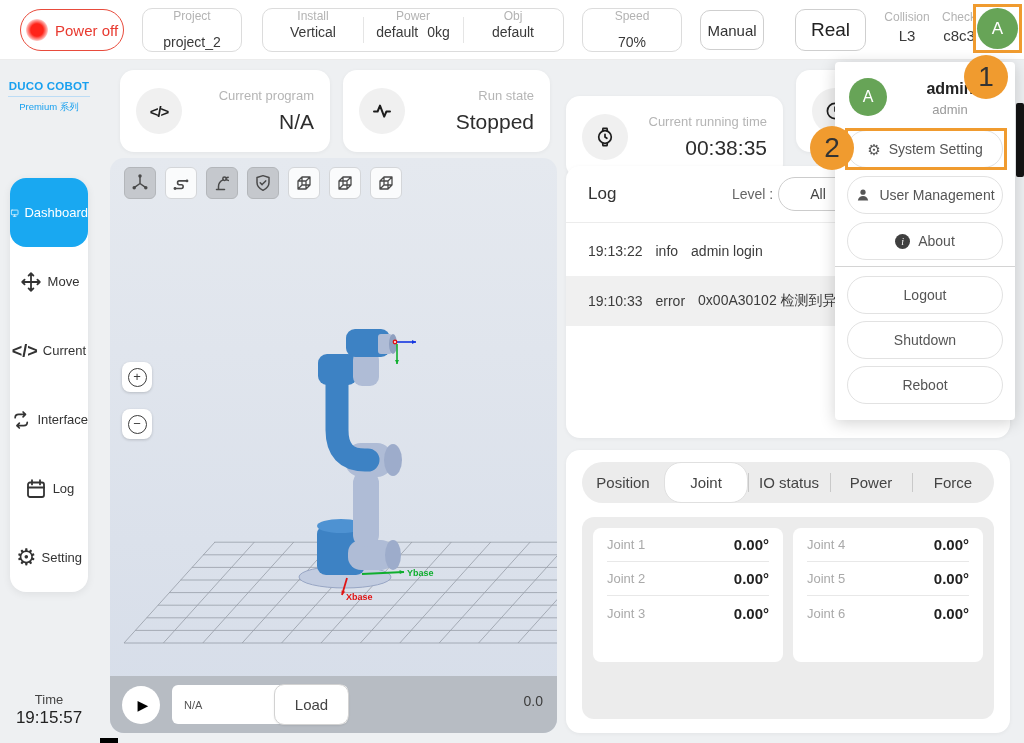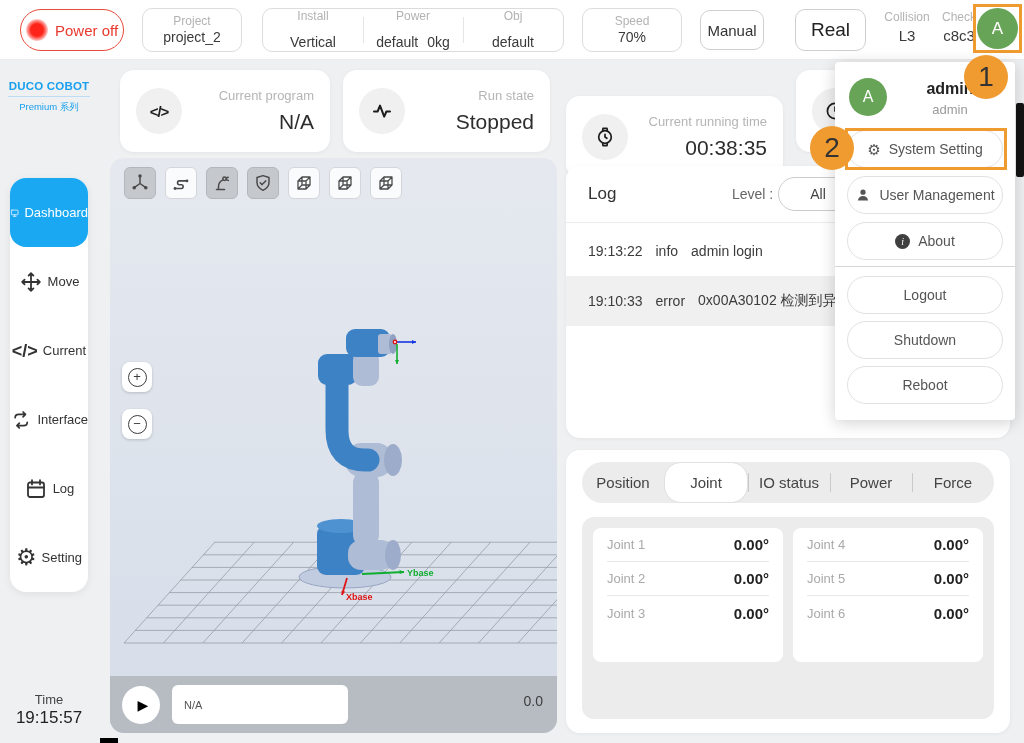--- a/index.html
+++ b/index.html
@@ -9,27 +9,27 @@
     background:#eef0f2;
     font-family:"Liberation Sans", sans-serif;
     overflow:hidden;
     color:#333;
   }
   
   .topbar { position:absolute; left:0; top:0; width:1024px; height:60px; background:#fff; border-bottom:1px solid #ececec; z-index:10; }
   .power-btn { position:absolute; left:20px; top:9px; width:104px; height:42px; border:1px solid #e84b3c; border-radius:21px; background:#fff; display:flex; align-items:center; justify-content:center; gap:7px; cursor:pointer; }
   .power-dot { width:22px; height:22px; border-radius:50%; background:radial-gradient(circle,#ff2419 0%,#ff2419 40%,rgba(255,36,25,.45) 62%,rgba(255,36,25,0) 78%); }
   .power-label { color:#e8392f; font-size:15px; }
-  .chip { position:absolute; top:8px; height:44px; border:1px solid #dcdcdc; border-radius:10px; background:#fff; display:flex; flex-direction:column; align-items:center; justify-content:center; line-height:1.25; }
+  .chip { position:absolute; top:8px; height:44px; border:1px solid #dcdcdc; border-radius:10px; background:#fff; display:flex; flex-direction:column; align-items:center; justify-content:space-between; line-height:1.25; }
   .chip .lab, .group-cell .lab, .stat .lab { font-size:12px; color:#b3b3b3; }
   .chip .val, .group-cell .val, .stat .val { font-size:14px; color:#3a3a3a; }
   .chip.project { left:142px; width:100px; }
   .chip.speed { left:582px; width:100px; }
   .group-chip { position:absolute; left:262px; top:8px; width:302px; height:44px; border:1px solid #dcdcdc; border-radius:10px; background:#fff; display:flex; }
-  .group-cell { flex:1; display:flex; flex-direction:column; align-items:center; justify-content:space-between; line-height:1.25; position:relative; }
+  .group-cell { flex:1; display:flex; flex-direction:column; align-items:center; justify-content:flex-start; line-height:1.25; position:relative; }
   .group-cell + .group-cell::before { content:""; position:absolute; left:0; top:8px; bottom:8px; width:1px; background:#e5e5e5; }
   .tool-row { display:flex; gap:9px; }
   .btn-plain { position:absolute; background:#fff; border:1px solid #cfcfcf; border-radius:10px; display:flex; align-items:center; justify-content:center; color:#333; cursor:pointer; }
   .btn-manual { left:700px; top:10px; width:64px; height:40px; font-size:15px; }
   .btn-real { left:795px; top:9px; width:71px; height:42px; font-size:19px; color:#222; }
   .stat { position:absolute; top:10px; text-align:center; line-height:1.3; }
   .stat .val { font-size:15px; }
   .stat.collision { left:880px; width:54px; }
   .stat.check { left:938px; width:42px; overflow:hidden; }
   .avatar-box { position:absolute; left:973px; top:4px; width:49px; height:49px; border:3px solid #F09B2F; background:#fff; display:flex; align-items:center; justify-content:center; cursor:pointer; }
@@ -368,20 +368,21 @@
       <path d="M232 437l-.5-4.6 3.8 1.4z" fill="#e01414"></path>
       <text x="236" y="442" font-size="9" font-weight="bold" fill="#e01414">Xbase</text>
     </g>
   </svg>
 
   <div class="vbottom">
     <div class="play">
         <span>▶</span>
       </div>
     <div class="prog-input">N/A</div>
+    <div class="load-btn">Load</div>
     <div class="vvalue">0.0</div>
   </div>
 </div>
 
 <div class="logcard">
   <div class="log-title">Log</div>
   <div class="level-label">Level :</div>
   <div class="level-select">All</div>
   <div class="log-divider"></div>
   <div class="log-rows">

